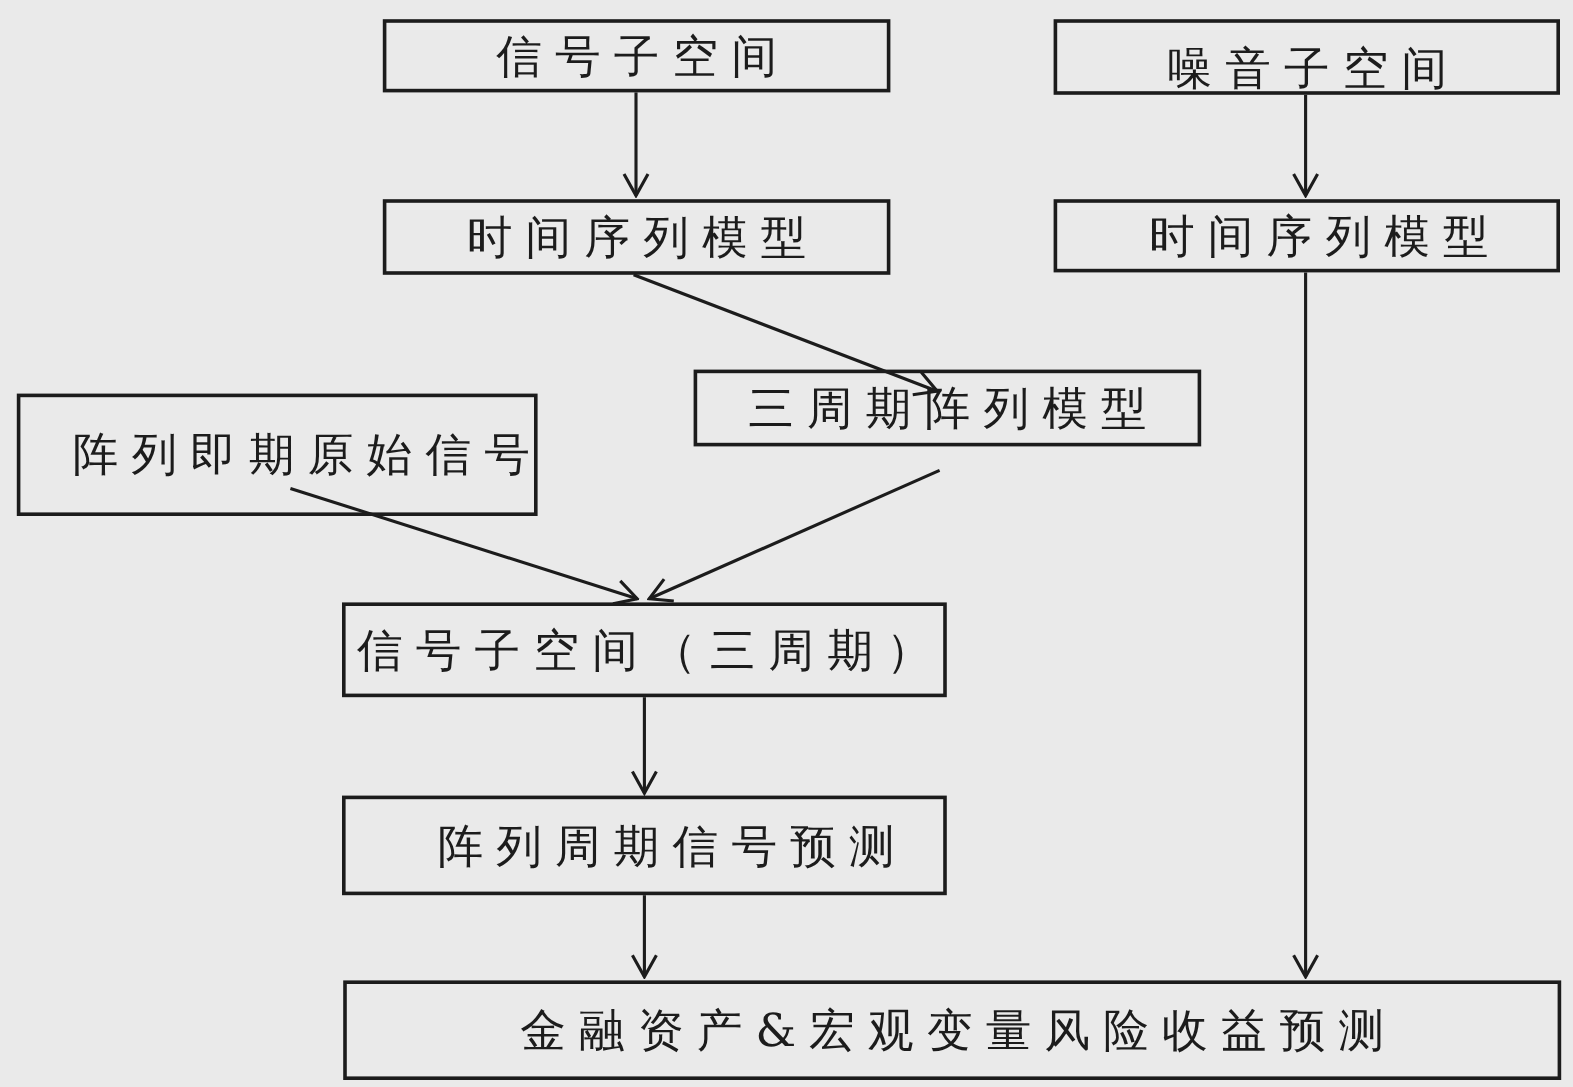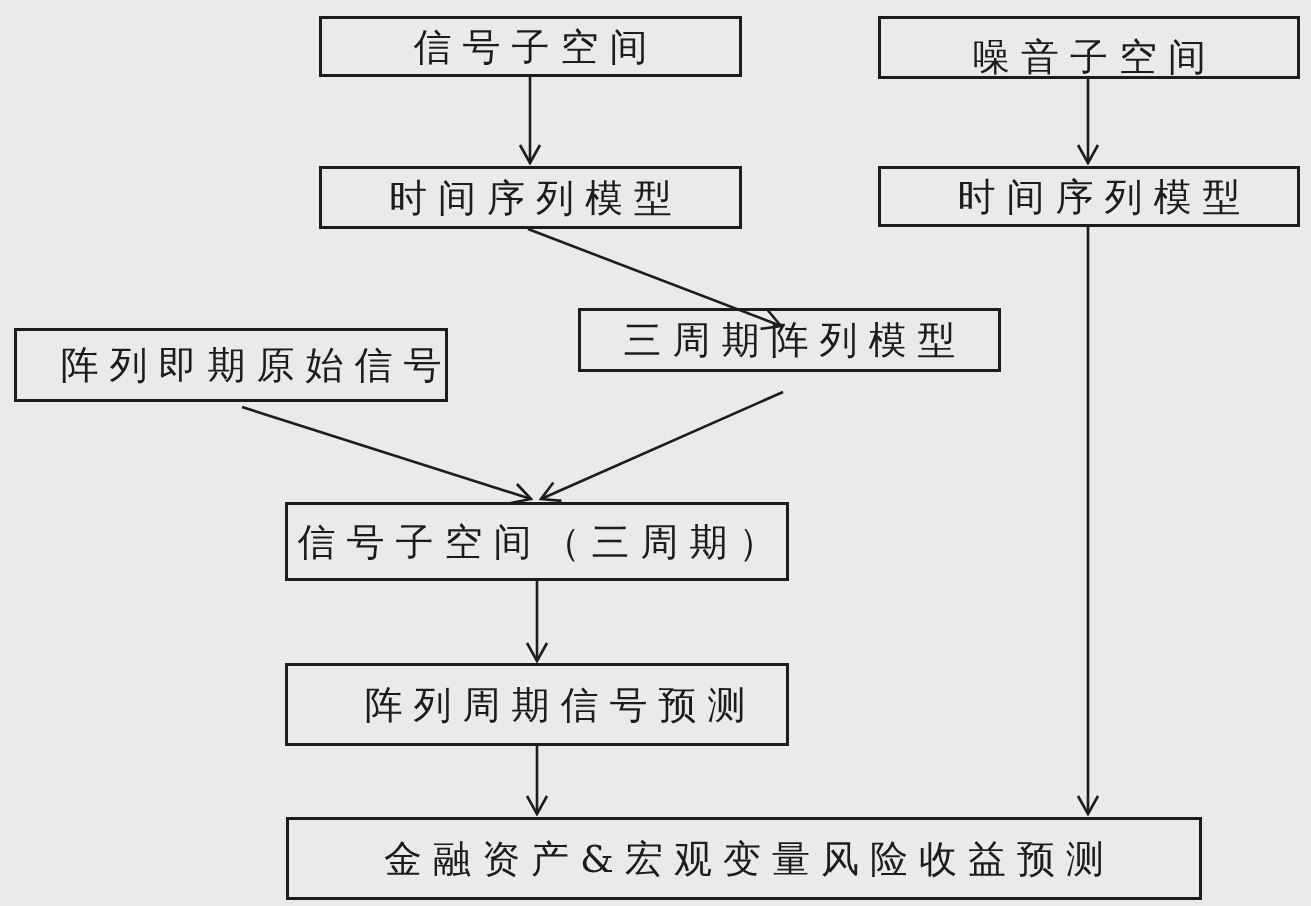--- a/index.html
+++ b/index.html
@@ -41,25 +41,25 @@
     letter-spacing: 11px;
     text-indent: 11px; 
     white-space: nowrap;
     line-height: 1;
   }
   
   .n-signal      { left: 319px; top: 16px;  width: 423px; height: 61px; }
   .n-noise       { left: 878px; top: 16px;  width: 422px; height: 63px; align-items: flex-end; }
   .n-cycle3f     { left: 319px; top: 166px; width: 423px; height: 63px; }
   .n-timeseries  { left: 878px; top: 166px; width: 422px; height: 61px; padding-left: 20px; }
-  .n-arrayspot   { left: 14px;  top: 328px; width: 434px; height: 74px; padding-left: 40px; }
+  .n-arrayspot   { left: 14px;  top: 328px; width: 434px; height: 102px; padding-left: 40px; }
   .n-cyclearray  { left: 578px; top: 308px; width: 423px; height: 64px; }
   .n-sysstate    { left: 285px; top: 502px; width: 504px; height: 79px; }
   .n-arrayfc     { left: 285px; top: 663px; width: 504px; height: 83px; padding-left: 36px; }
-  .n-final       { left: 286px; top: 817px; width: 916px; height: 83px; }
+  .n-final       { left: 286px; top: 817px; width: 1015px; height: 83px; }
 </style>
 </head>
 <body>
 
 <div class="stage">
 
   <svg class="edges" viewBox="0 0 1311 906" xmlns="http://www.w3.org/2000/svg" aria-hidden="true">
     <defs>
       <marker id="arrow" viewBox="0 0 24 24" refX="22" refY="12" markerWidth="24" markerHeight="24" markerUnits="userSpaceOnUse" orient="auto">
         <path d="M4,2 L22,12 L4,22"></path>

